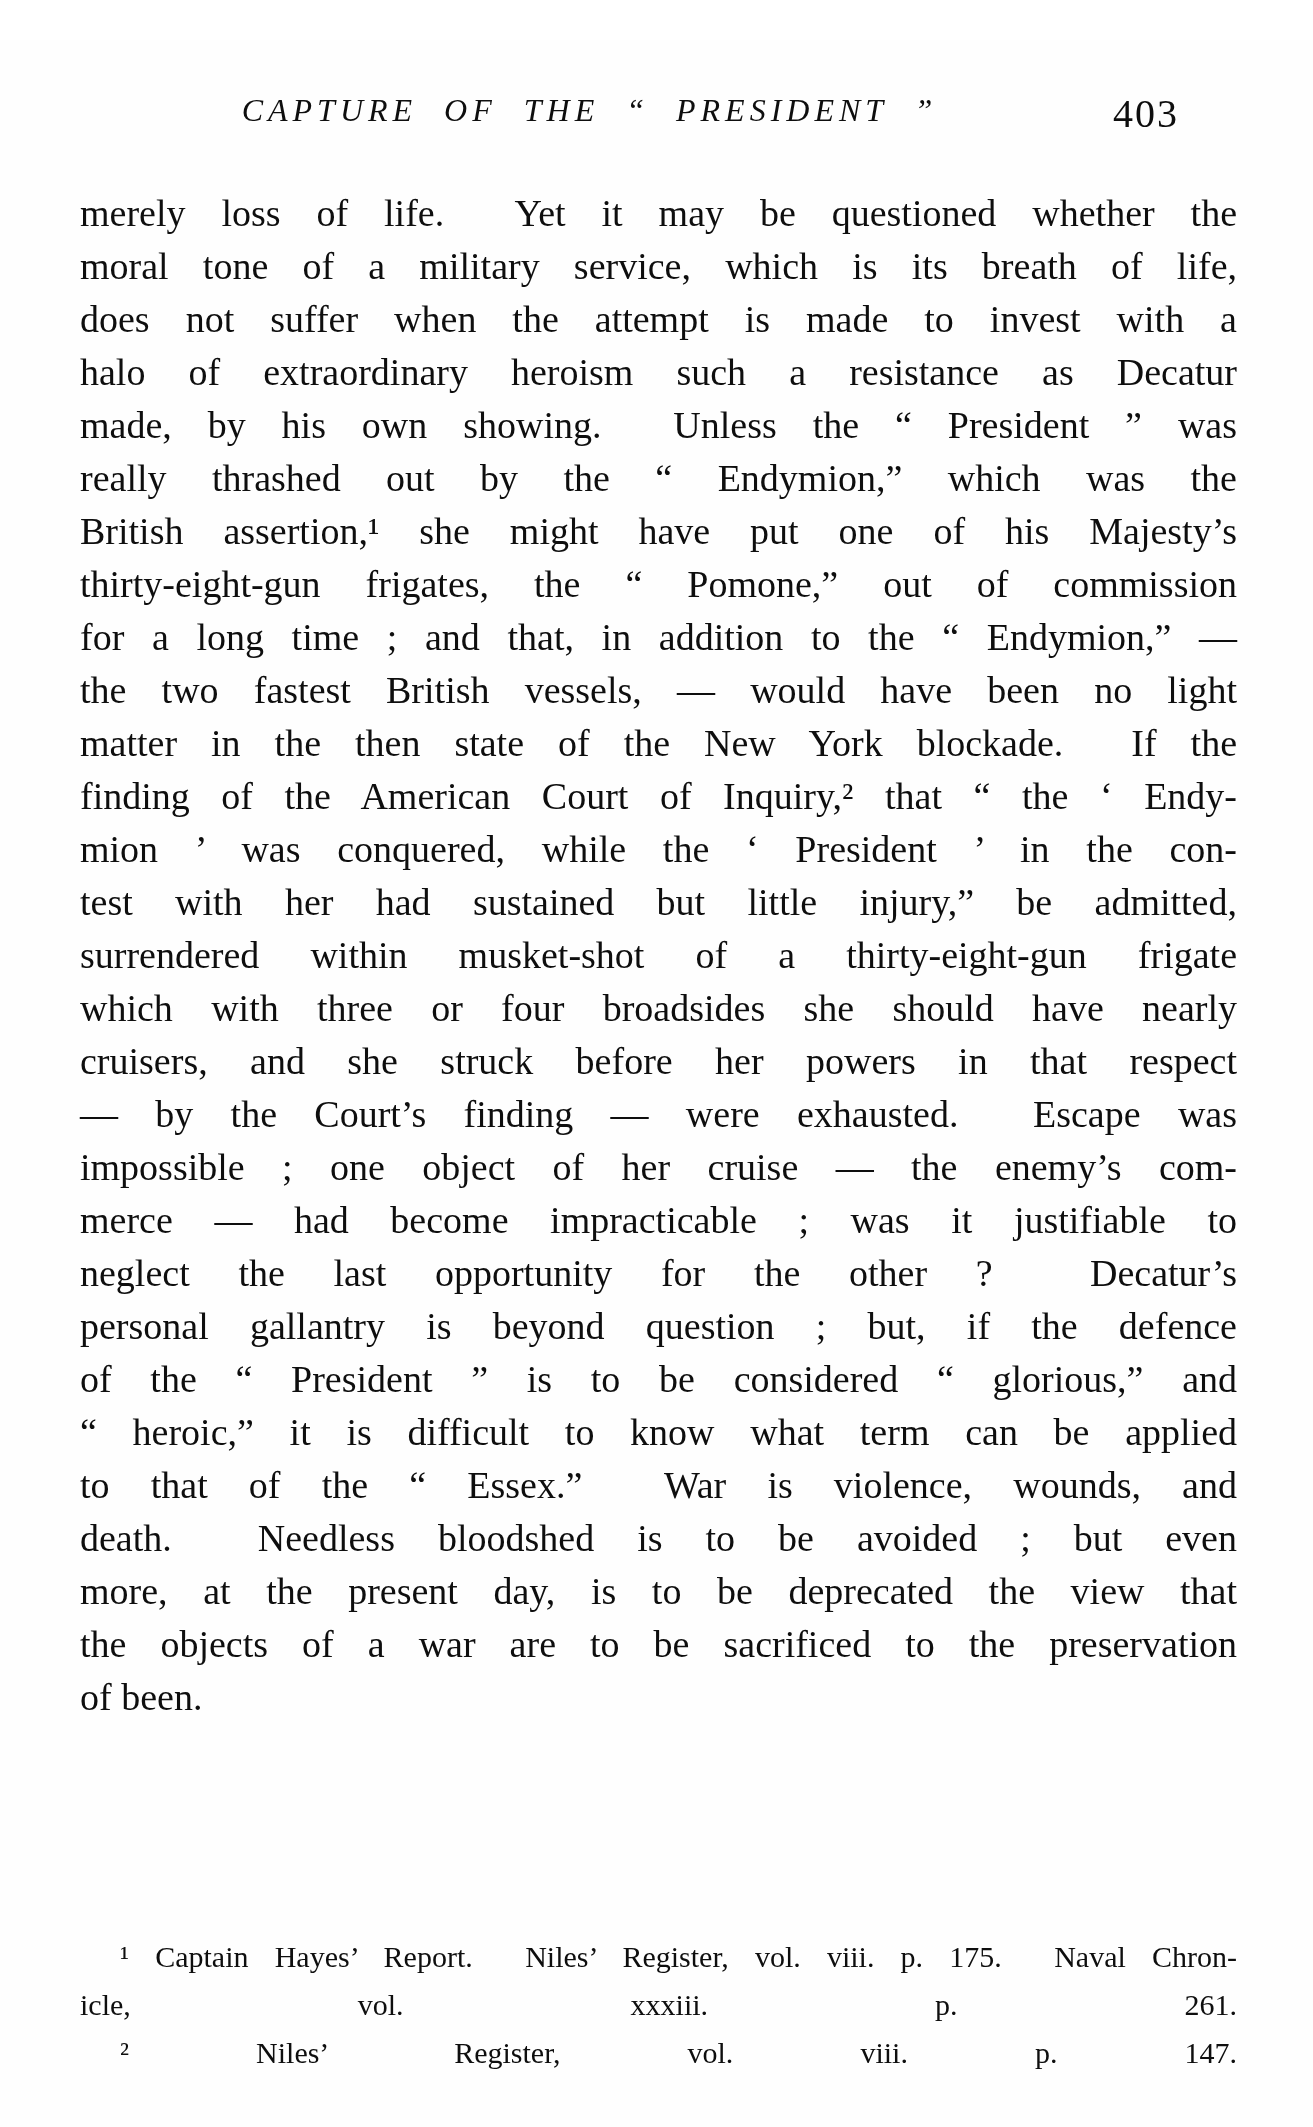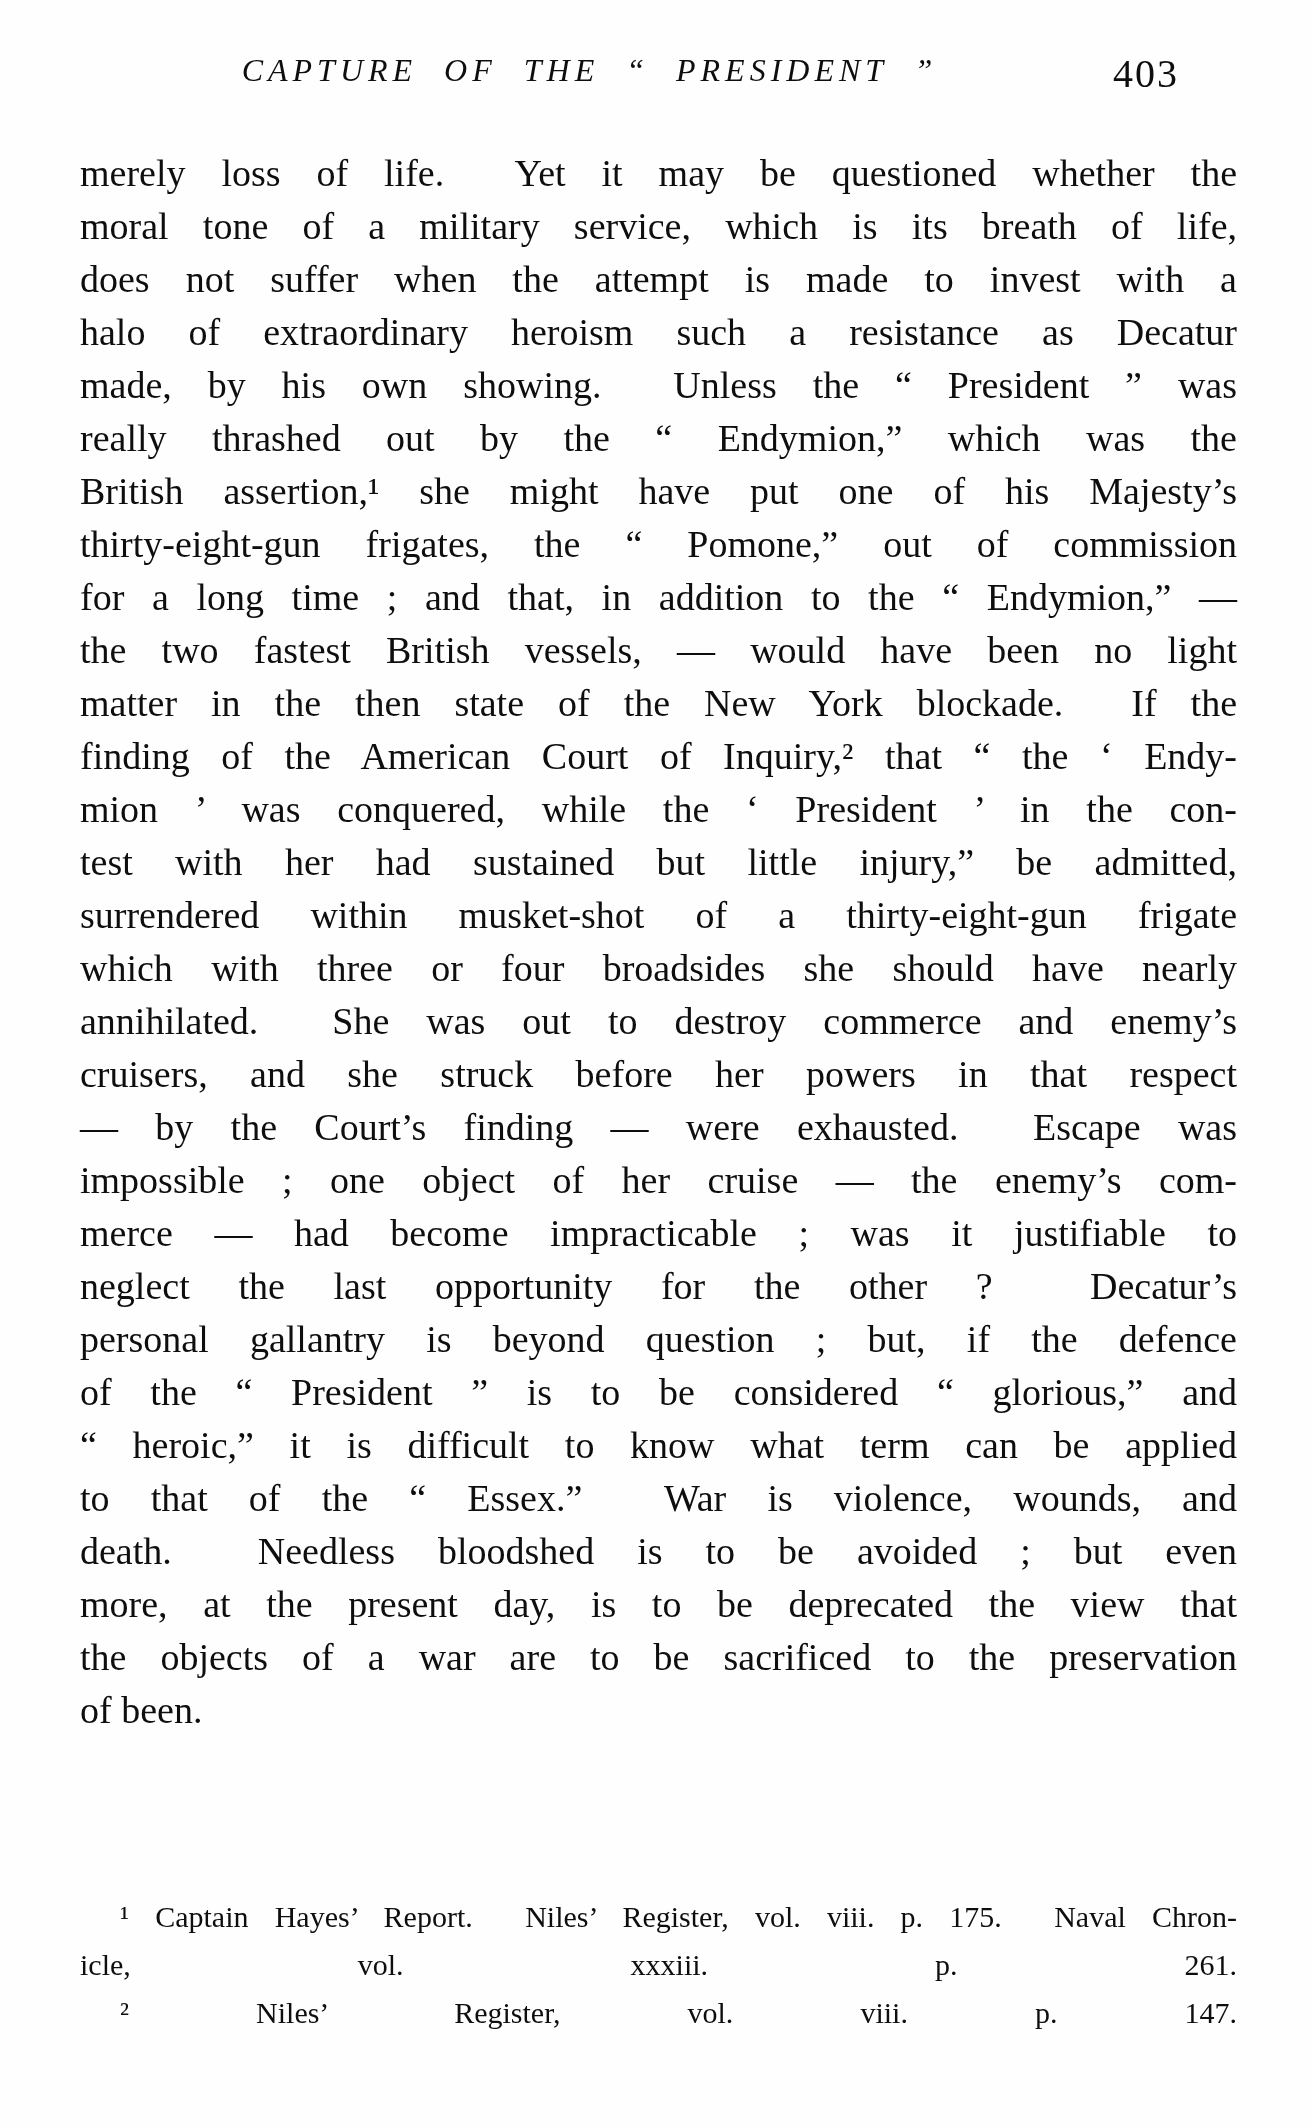--- a/index.html
+++ b/index.html
@@ -13,20 +13,21 @@
     height: 2127px;
     position: relative;
     font-family: "Liberation Serif", "DejaVu Serif", serif;
     color: var(--ink);
   }
   .page {
     position: absolute;
     inset: 0;
     background: var(--paper);
     overflow: hidden;
+    margin-top: 40px;
   }
   
   .running-head {
     position: absolute;
     top: 52px;
     left: 80px;
     right: 76px;
     height: 44px;
   }
   .head-title {
@@ -96,21 +97,20 @@
       <div class="line">British assertion,¹ she might have put one of his Majesty’s</div>
       <div class="line">thirty-eight-gun frigates, the “ Pomone,” out of commission</div>
       <div class="line">for a long time ; and that, in addition to the “ Endymion,” —</div>
       <div class="line">the two fastest British vessels, — would have been no light</div>
       <div class="line">matter in the then state of the New York blockade.&nbsp; If the</div>
       <div class="line">finding of the American Court of Inquiry,² that “ the ‘ Endy-</div>
       <div class="line">mion ’ was conquered, while the ‘ President ’ in the con-</div>
       <div class="line">test with her had sustained but little injury,” be admitted,</div>
       <div class="line">surrendered within musket-shot of a thirty-eight-gun frigate</div>
       <div class="line">which with three or four broadsides she should have nearly</div>
-      <div class="line">annihilated.&nbsp; She was out to destroy commerce and enemy’s</div>
       <div class="line">cruisers, and she struck before her powers in that respect</div>
       <div class="line">— by the Court’s finding — were exhausted.&nbsp; Escape was</div>
       <div class="line">impossible ; one object of her cruise — the enemy’s com-</div>
       <div class="line">merce — had become impracticable ; was it justifiable to</div>
       <div class="line">neglect the last opportunity for the other ?&nbsp; Decatur’s</div>
       <div class="line">personal gallantry is beyond question ; but, if the defence</div>
       <div class="line">of the “ President ” is to be considered “ glorious,” and</div>
       <div class="line">“ heroic,” it is difficult to know what term can be applied</div>
       <div class="line">to that of the “ Essex.”&nbsp; War is violence, wounds, and</div>
       <div class="line">death.&nbsp; Needless bloodshed is to be avoided ; but even</div>

